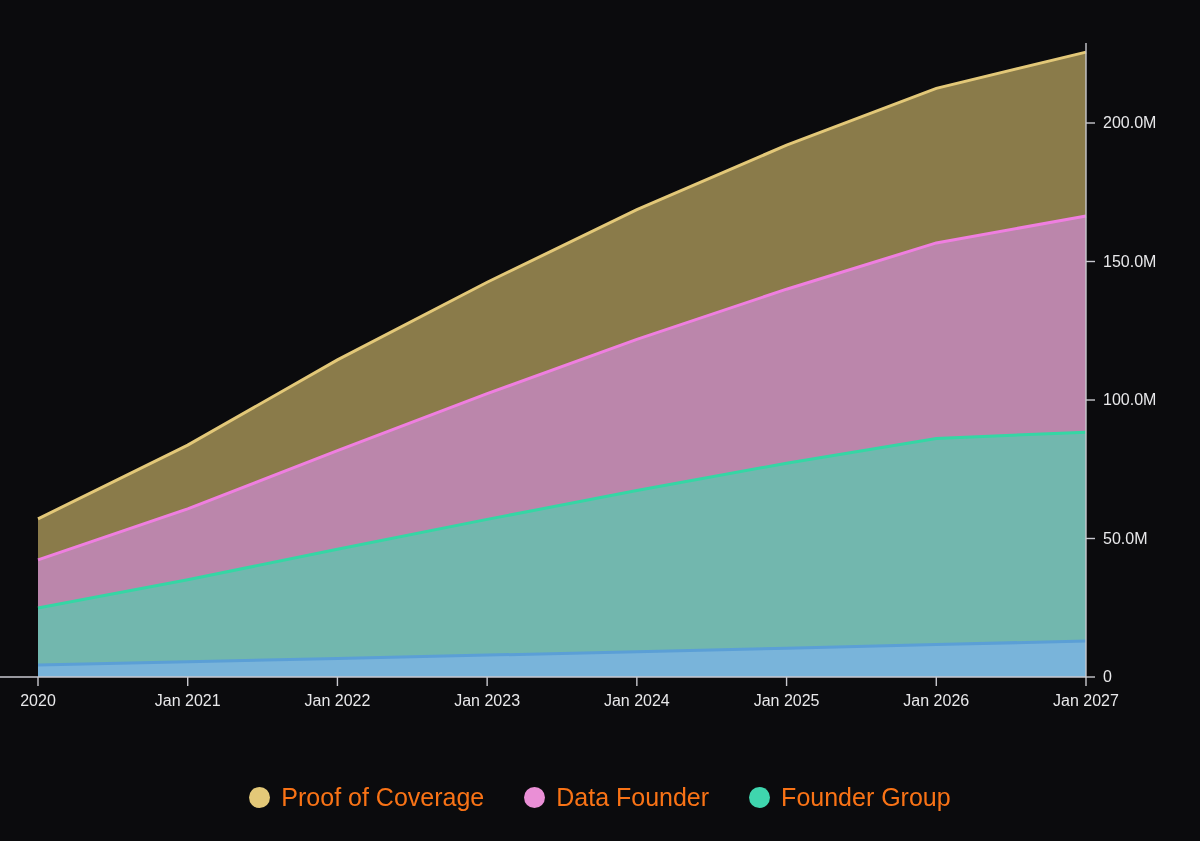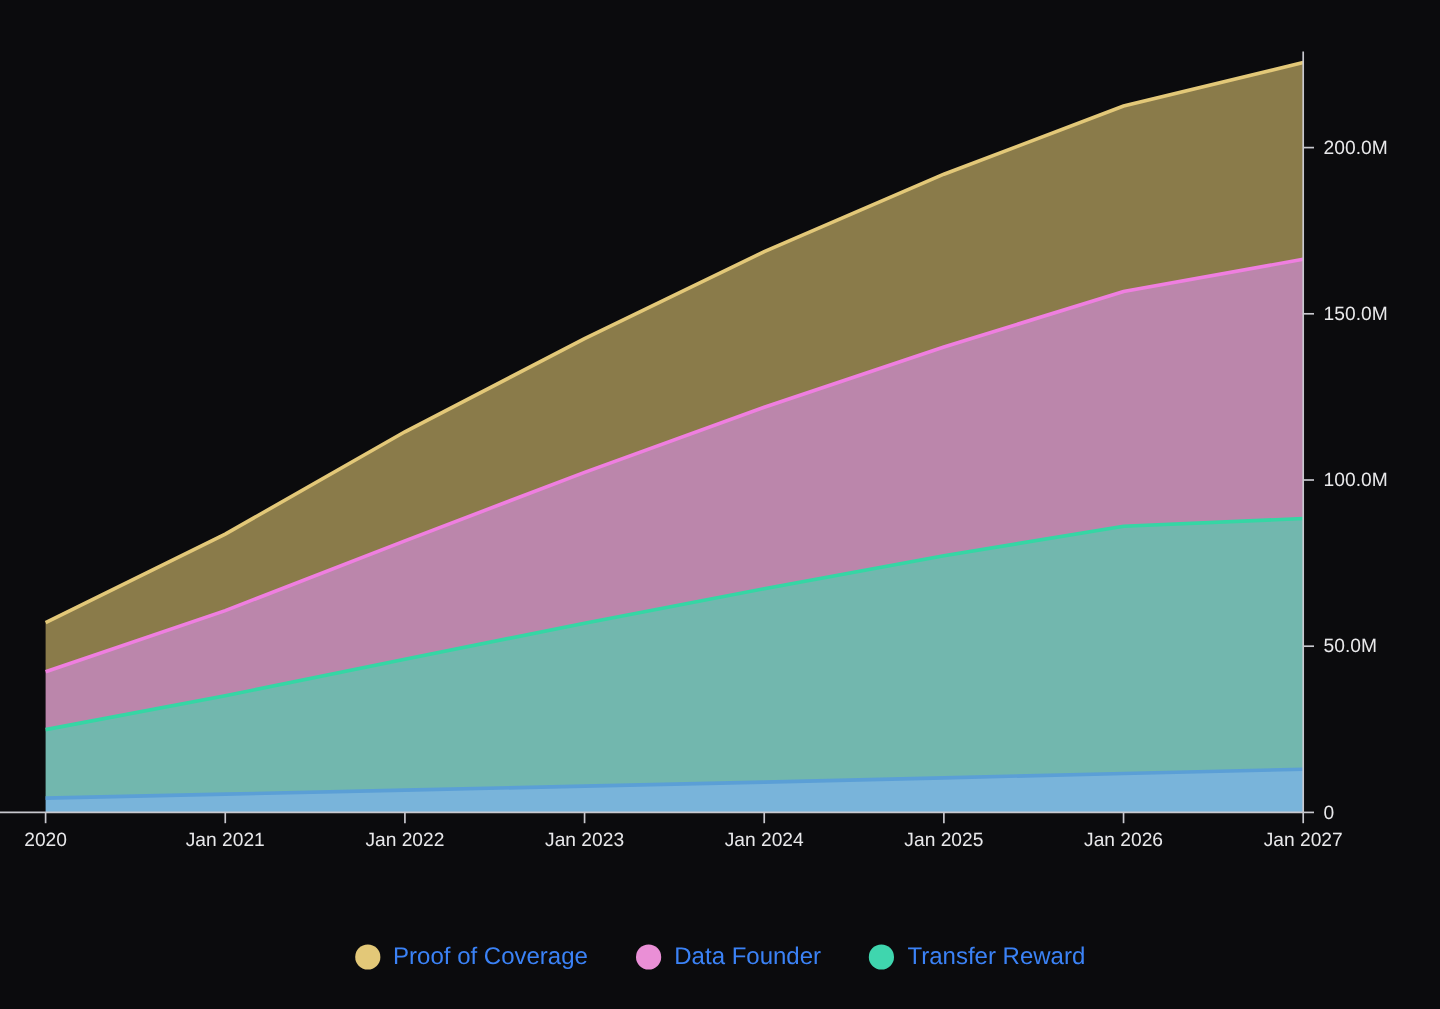--- a/index.html
+++ b/index.html
@@ -55,23 +55,23 @@
     gap: 11px;
     cursor: pointer;
   }
   .legend-swatch {
     width: 21px;
     height: 21px;
     border-radius: 50%;
     flex: 0 0 auto;
   }
   .legend-text {
-    color: #3b82f6;
+    color: #f97316;
     font-family: "Liberation Sans", sans-serif;
-    font-size: 20px;
+    font-size: 25px;
     font-weight: 400;
     white-space: nowrap;
   }
 </style>
 </head>
 <body>
 
 <div id="app">
 
   <div id="chart-area">
@@ -130,17 +130,17 @@
       <div class="legend-item">
         <span class="legend-swatch" style="background: rgb(227, 200, 120);"></span>
         <span class="legend-text">Proof of Coverage</span>
       </div>
       <div class="legend-item">
         <span class="legend-swatch" style="background: rgb(234, 143, 214);"></span>
         <span class="legend-text">Data Founder</span>
       </div>
       <div class="legend-item">
         <span class="legend-swatch" style="background: rgb(63, 214, 174);"></span>
-        <span class="legend-text">Transfer Reward</span>
+        <span class="legend-text">Founder Group</span>
       </div>
     </div>
 
 </div>
 
 </body></html>

